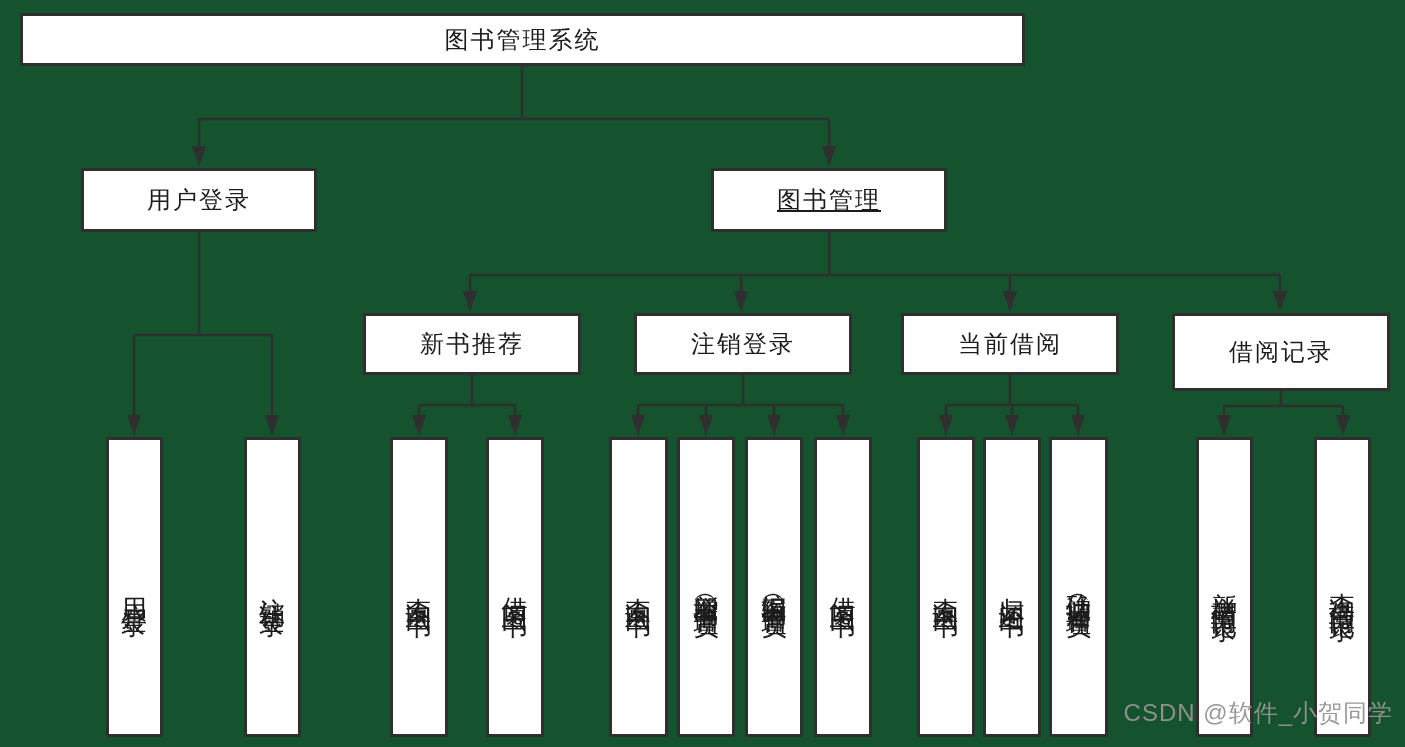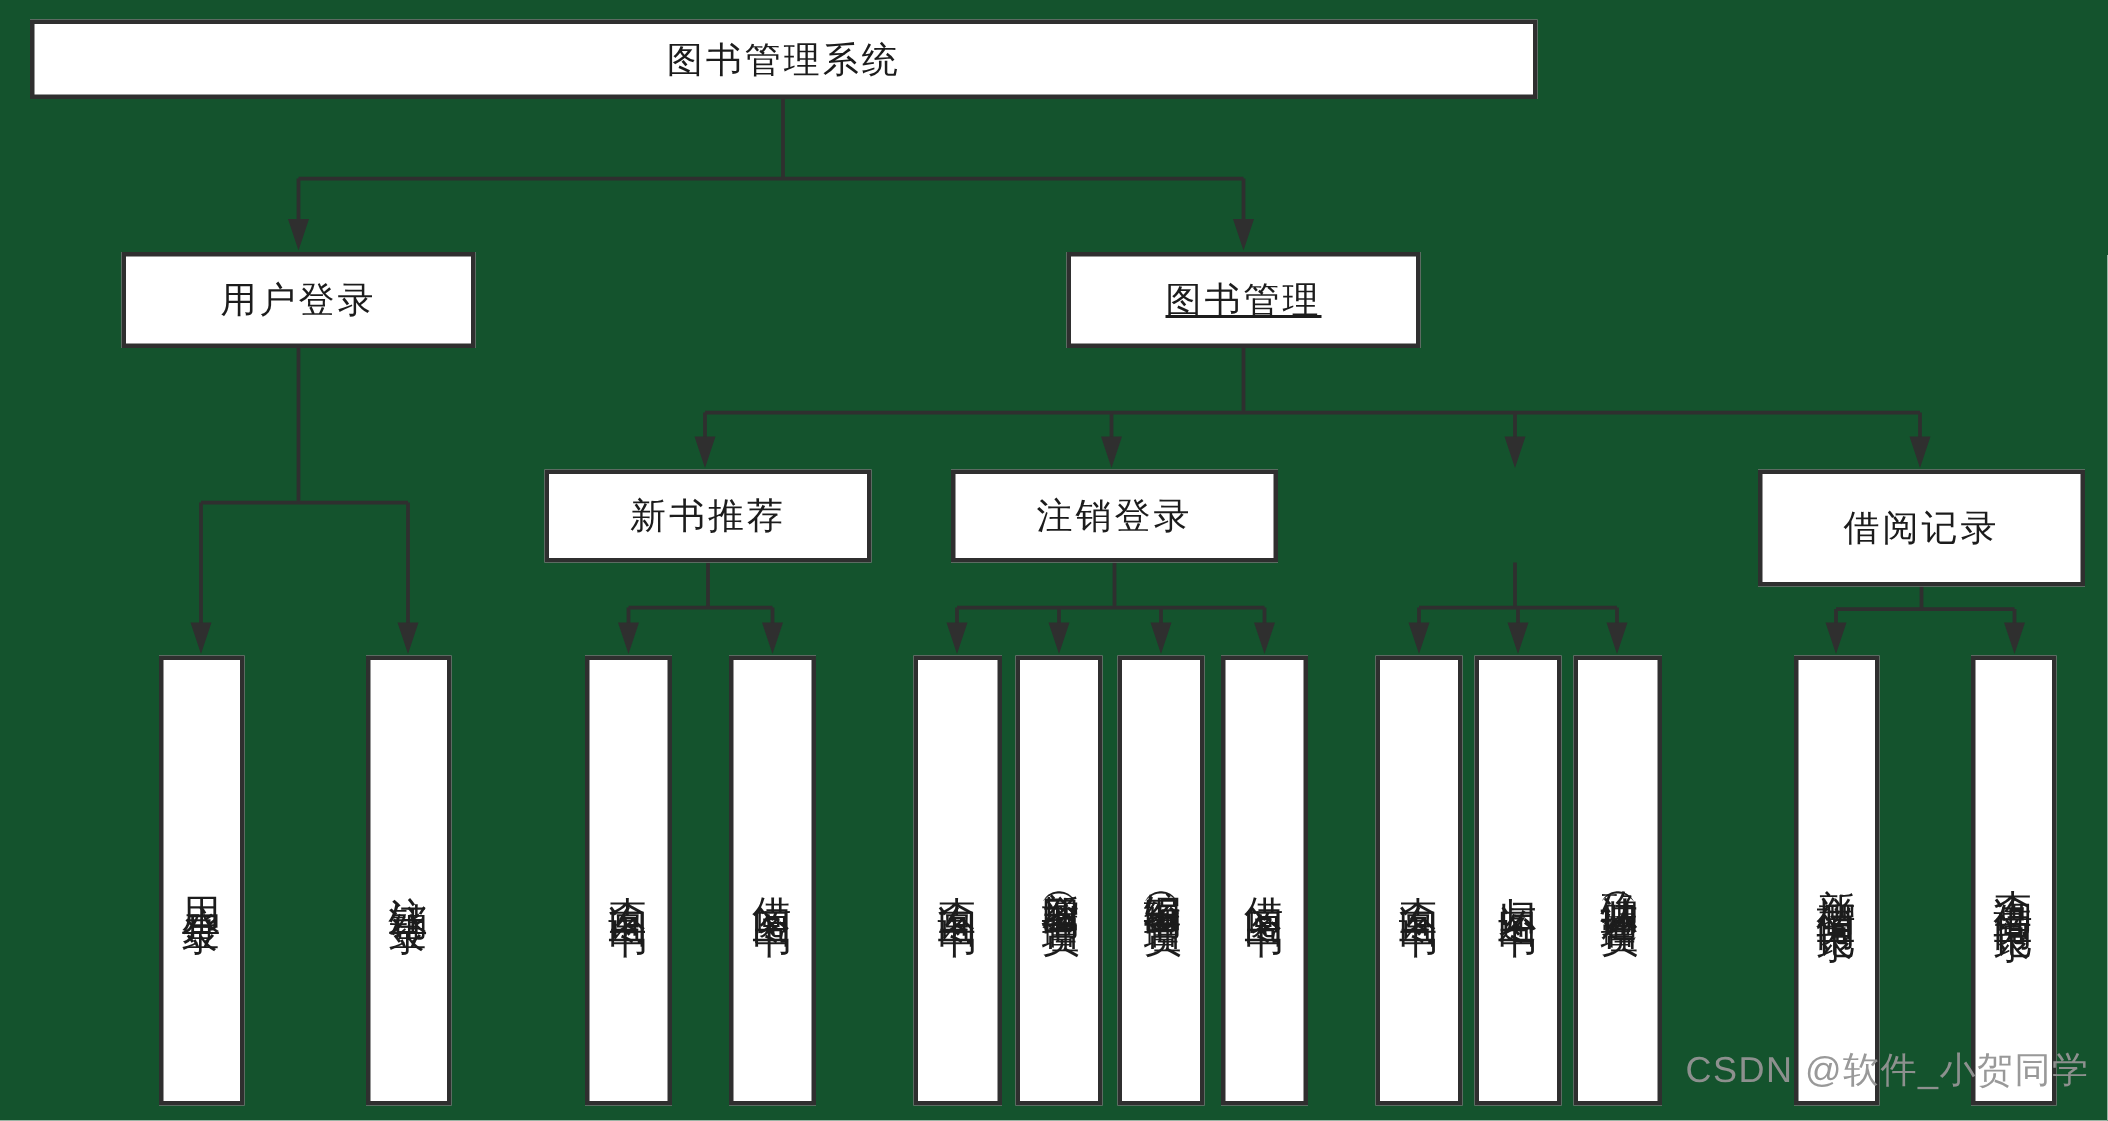--- a/index.html
+++ b/index.html
@@ -113,20 +113,23 @@
   <div class="node node-h" style="left:711px; top:168px; width:236px; height:64px;text-decoration:underline;">
     <span>图书管理</span>
   </div>
 
   <div class="node node-h" style="left:363px; top:313px; width:218px; height:62px;">
     <span>新书推荐</span>
   </div>
   <div class="node node-h" style="left:634px; top:313px; width:218px; height:62px;">
     <span>注销登录</span>
   </div>
+  <div class="node node-h" style="left:901px; top:313px; width:218px; height:62px;">
+    <span>当前借阅</span>
+  </div>
   <div class="node node-h" style="left:1172px; top:313px; width:218px; height:78px;">
     <span>借阅记录</span>
   </div>
 
   <div class="node node-leaf" style="left:106px; top:437px; width:57px; height:300px;">
     <span class="v-text">用户登录</span>
   </div>
   <div class="node node-leaf" style="left:244px; top:437px; width:57px; height:300px;">
     <span class="v-text">注销登录</span>
   </div>

